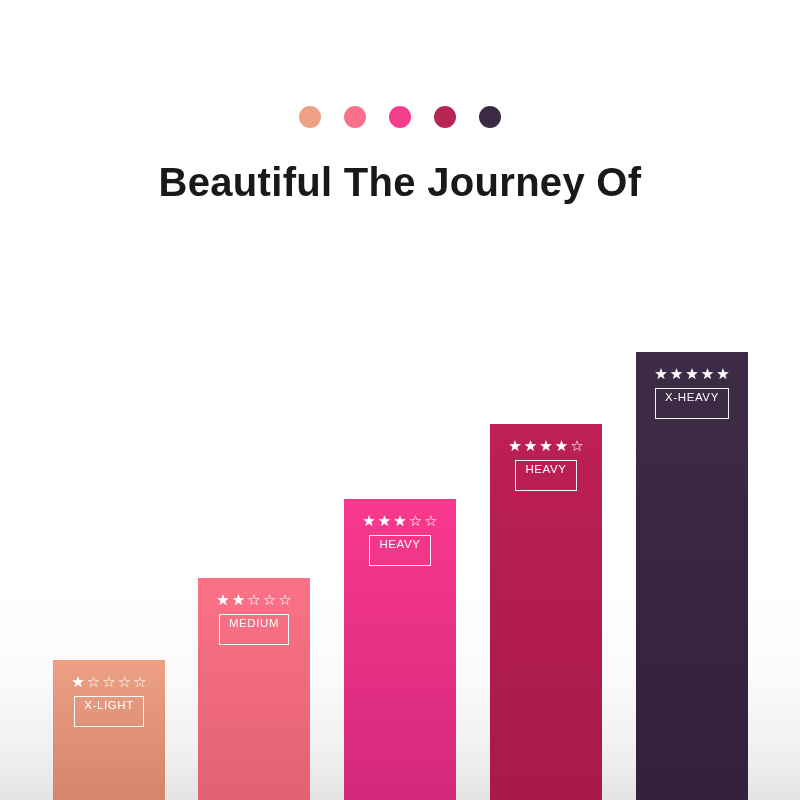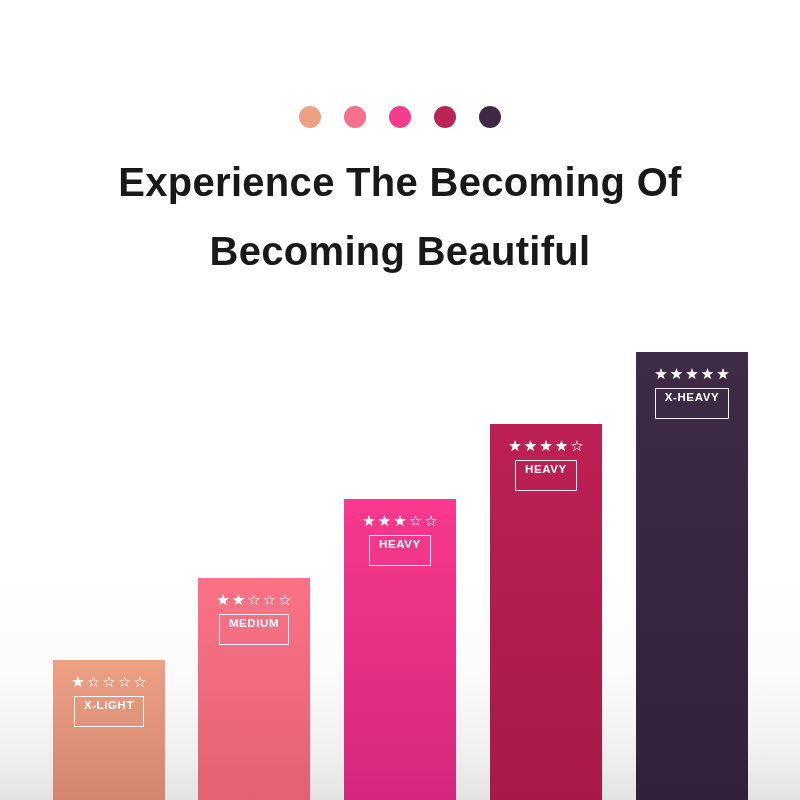--- a/index.html
+++ b/index.html
@@ -80,41 +80,40 @@
     line-height:1;
     display:block;
     text-shadow:0 0 1px rgba(255,255,255,.35);
   }
   .stars .star.empty { color:rgba(255,255,255,0.92); }
 
   .tier-badge {
     border:1.6px solid rgba(255,255,255,0.95);
     color:#ffffff;
     font-size:11.5px;
-    font-weight:700;
+    font-weight:400;
     letter-spacing:0.6px;
     padding:3px 9px 14px;
     line-height:1;
     white-space:nowrap;
   }
 </style>
 </head>
 <body>
 
 <div id="dot-row">
     <span class="dot" style="background: rgb(237, 160, 132);"></span>
     <span class="dot" style="background: rgb(248, 112, 137);"></span>
     <span class="dot" style="background: rgb(244, 61, 140);"></span>
     <span class="dot" style="background: rgb(185, 37, 83);"></span>
     <span class="dot" style="background: rgb(60, 42, 69);"></span>
   </div>
 
 <h1 id="heading">
-  <span class="line">Experience The Becoming Of</span>
-  <span class="line">Becoming Beautiful</span>
+  <span class="line">Beautiful The Journey Of</span>
 </h1>
 
 <div id="chart">
     <div class="bar-group" style="left: 53px; width: 112px; height: 140px;">
       <div class="weight-label" style="left: -2px; bottom: 26px;">10LB</div>
       <div class="bar" style="height: 140px; background: linear-gradient(rgb(237, 160, 132) 0%, rgb(212, 133, 109) 100%);">
         <div class="badge-block" style="top: 14px;">
           <div class="stars">
             <span class="star">★</span>
             <span class="star empty">☆</span>

